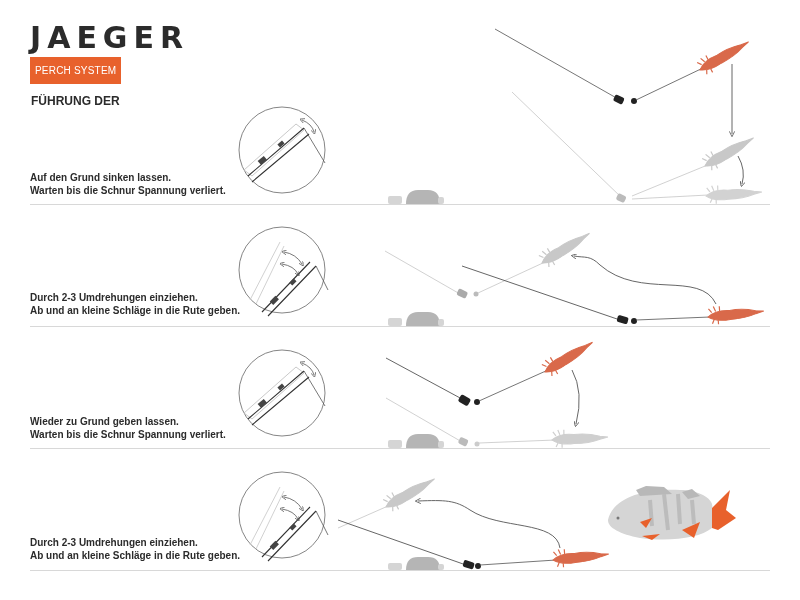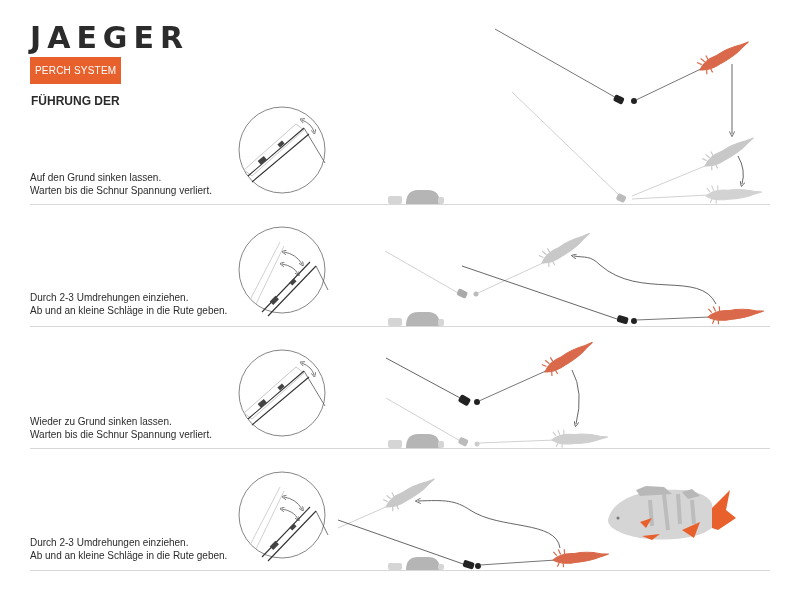--- a/index.html
+++ b/index.html
@@ -1,20 +1,20 @@
 <!DOCTYPE html>
 <html><head>
 <meta charset="utf-8">
 <style>
   html, body { margin:0; padding:0; background:#ffffff; }
   body { width:800px; height:600px; position:relative; overflow:hidden; font-family:"Liberation Sans", sans-serif; color:#222; }
   .logo { position:absolute; left:30px; top:20px; font-size:30px; font-weight:bold; letter-spacing:6px; color:#2b2b2b; font-family:"DejaVu Sans", sans-serif; }
   .badge { position:absolute; left:30px; top:57px; background:#e8612c; color:#fff; font-size:10px; padding:8px 5px; letter-spacing:0.2px; }
   .title { position:absolute; left:31px; top:93px; font-size:12px; font-weight:bold; line-height:17px; color:#2b2b2b; }
-  .step-text { position:absolute; left:30px; font-size:10px; font-weight:normal; line-height:12.5px; color:#2b2b2b; }
+  .step-text { position:absolute; left:30px; font-size:10px; font-weight:bold; line-height:12.5px; color:#2b2b2b; }
   .divider { position:absolute; left:30px; width:740px; height:1px; background:#d8d8d8; }
   svg.scene { position:absolute; left:0; top:0; }
 </style>
 </head>
 <body>
 
 <div class="logo">JAEGER</div>
 <div class="badge">PERCH SYSTEM</div>
 <div class="title">
   <div>FÜHRUNG DER</div>
@@ -26,21 +26,21 @@
 </div>
 <div class="divider" style="top:204px;"></div>
 
 <div class="step-text" style="top:292px;">
   <div>Durch 2-3 Umdrehungen einziehen.</div>
   <div>Ab und an kleine Schläge in die Rute geben.</div>
 </div>
 <div class="divider" style="top:326px;"></div>
 
 <div class="step-text" style="top:416px;">
-  <div>Wieder zu Grund sinken lassen.</div>
+  <div>Wieder zu Grund geben lassen.</div>
   <div>Warten bis die Schnur Spannung verliert.</div>
 </div>
 <div class="divider" style="top:448px;"></div>
 
 <div class="step-text" style="top:537px;">
   <div>Durch 2-3 Umdrehungen einziehen.</div>
   <div>Ab und an kleine Schläge in die Rute geben.</div>
 </div>
 <div class="divider" style="top:570px;"></div>
 

